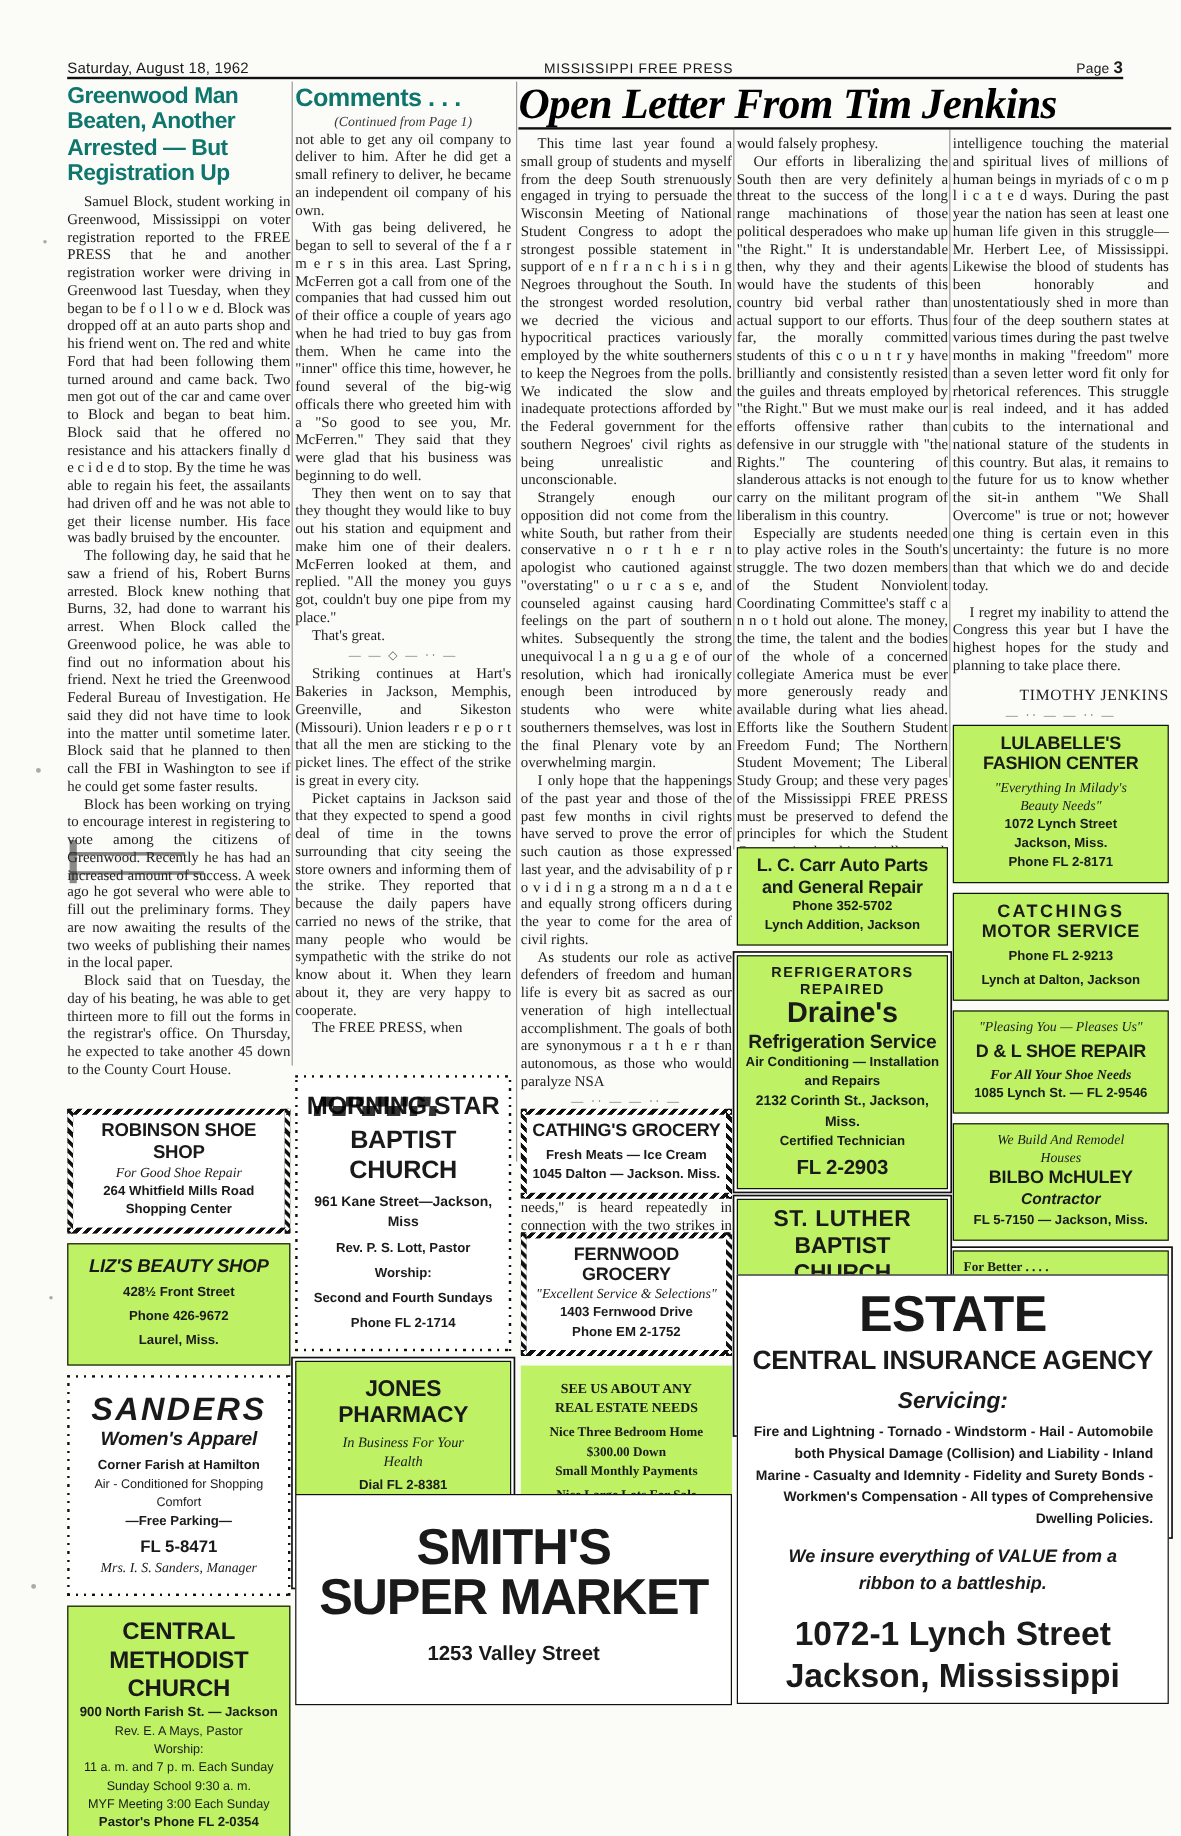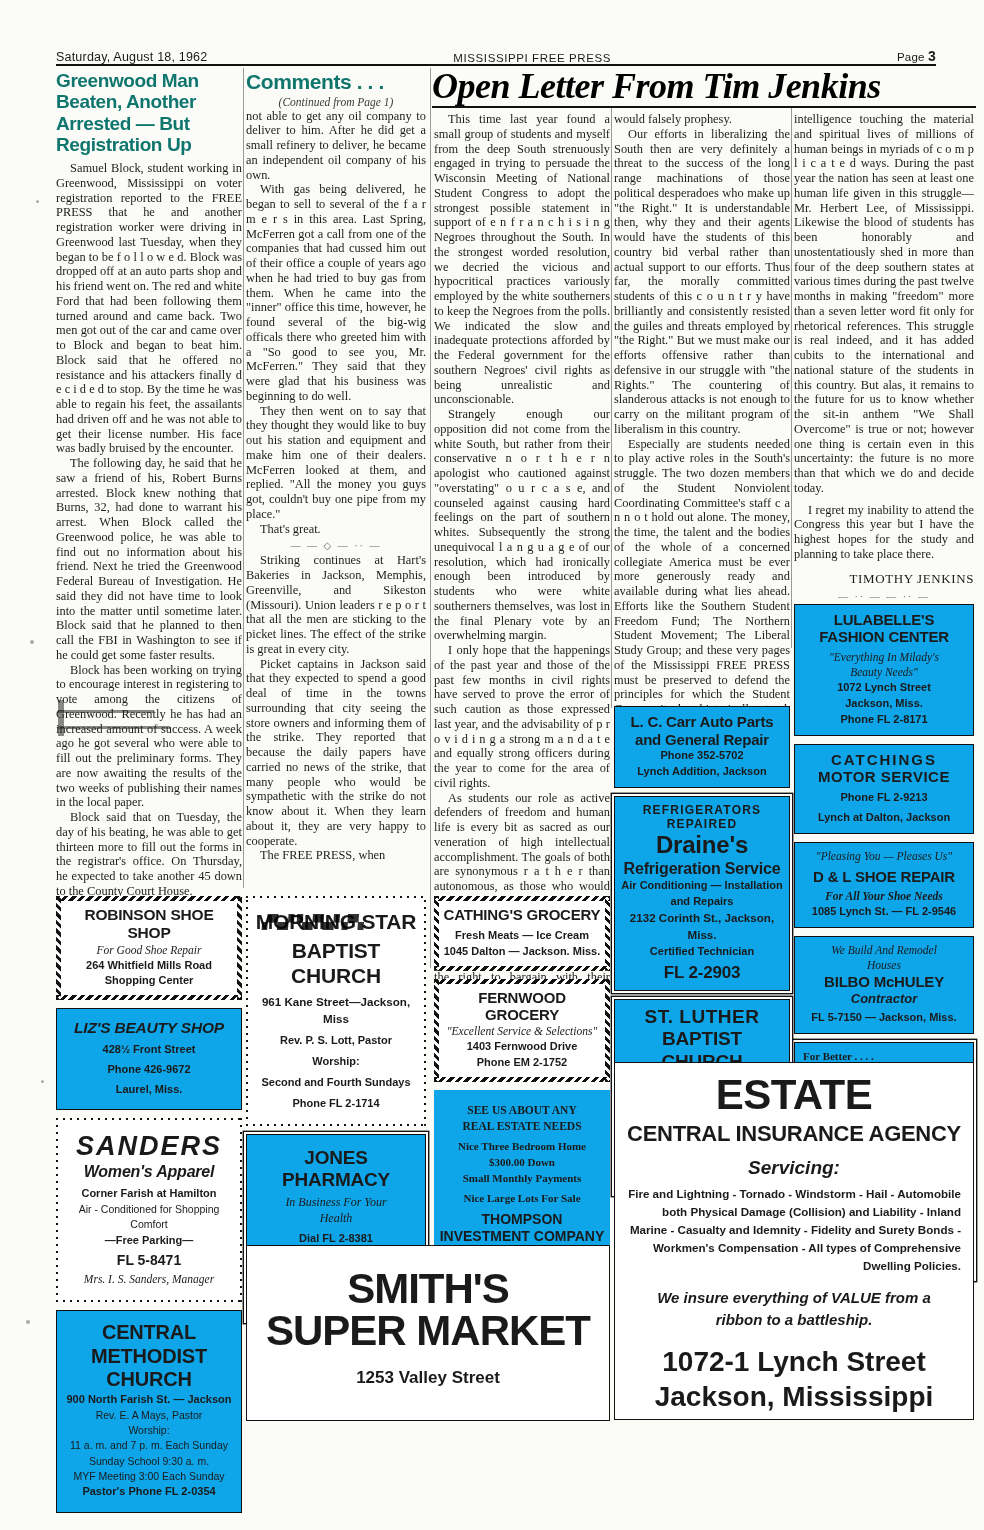--- a/index.html
+++ b/index.html
@@ -72,21 +72,21 @@
     letter-spacing:-.5px;color:#000;white-space:nowrap;
   }
   .ol-rule{position:absolute;left:432px;top:106px;width:544px;height:2px;background:#111;}
   .ol-body{position:absolute;top:112px;}
   .sigline{text-align:right;font-size:13px;letter-spacing:.6px;margin-top:9px;font-family:"Liberation Serif",serif;}
 
   
   .ad{
     box-sizing:border-box;
     border:1.6px solid #111;
-    background:#0ea5e9;
+    background:#bef264;
     text-align:center;
     padding:6px 4px 7px 4px;
     margin-bottom:8px;
     font-family:"Liberation Sans", sans-serif;
   }
   .ad.dbl{border:1.6px solid #111;box-shadow:0 0 0 2px #fff,0 0 0 3.4px #111;}
   .ad .t1{font-weight:bold;font-size:15px;line-height:1.18;letter-spacing:-.2px;}
   .ad .t2{font-weight:bold;font-size:13px;line-height:1.2;}
   .ad .it{font-family:"Liberation Serif",serif;font-style:italic;font-size:11.5px;line-height:1.3;}
   .ad .sm{font-size:11px;line-height:1.45;font-weight:bold;}
@@ -98,20 +98,21 @@
   .zig{
     position:relative;
     border:none;
     padding:10px 8px 11px 8px;
     background:
       repeating-linear-gradient(135deg,#111 0 3px,transparent 3px 6px) top/100% 5px repeat-x,
       repeating-linear-gradient(135deg,#111 0 3px,transparent 3px 6px) bottom/100% 5px repeat-x,
       repeating-linear-gradient(45deg,#111 0 3px,transparent 3px 6px) left/5px 100% repeat-y,
       repeating-linear-gradient(45deg,#111 0 3px,transparent 3px 6px) right/5px 100% repeat-y,
       #fff;
+    margin-top: 28px;
   }
   .wav{
     border:none;padding:10px 8px 11px 8px;
     background:
       repeating-linear-gradient(90deg,#111 0 2px,transparent 2px 7px) top/100% 2px repeat-x,
       repeating-linear-gradient(90deg,#111 0 2px,transparent 2px 7px) bottom/100% 2px repeat-x,
       repeating-linear-gradient(0deg,#111 0 2px,transparent 2px 7px) left/2px 100% repeat-y,
       repeating-linear-gradient(0deg,#111 0 2px,transparent 2px 7px) right/2px 100% repeat-y,
       #fff;
   }

